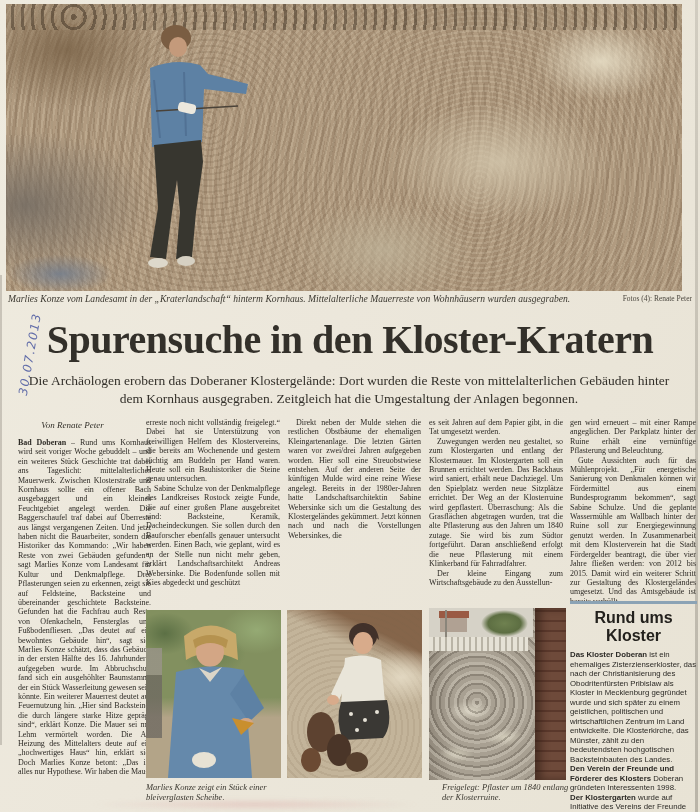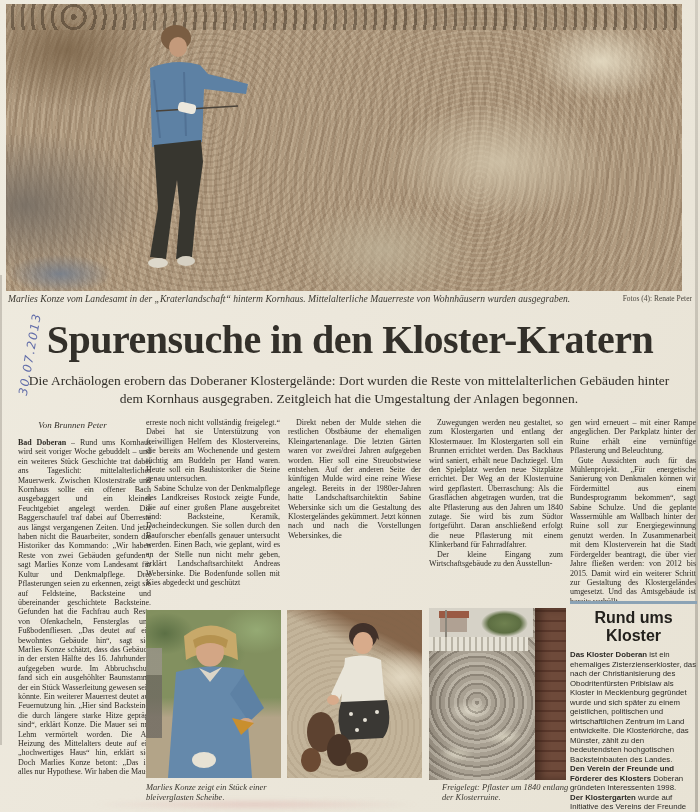--- a/index.html
+++ b/index.html
@@ -126,33 +126,34 @@
   <div class="caption-row">
     <div class="main-caption">Marlies Konze vom Landesamt in der „Kraterlandschaft“ hinterm Kornhaus. Mittelalterliche Mauerreste von Wohnhäusern wurden ausgegraben.</div>
     <div class="photo-credit">Fotos (4): Renate Peter</div>
   </div>
 
   <div class="handwritten-date">30.07.2013</div>
 
   <h1 class="headline">Spurensuche in den Kloster-Kratern</h1>
   <div class="subheadline">Die Archäologen erobern das Doberaner Klostergelände: Dort wurden die Reste von mittelalterlichen Gebäuden hinter dem Kornhaus ausgegraben. Zeitgleich hat die Umgestaltung der Anlagen begonnen.</div>
 
-  <div class="byline">Von Brunnen Peter</div>
+  <div class="byline">Von Renate Peter</div>
 
   <div class="col col-1">
     <p><span class="lead">Bad Doberan</span><span> – Rund ums Kornhaus wird seit voriger Woche gebuddelt – und ein weiteres Stück Geschichte trat dabei ans Tageslicht: mittelalterliches Mauerwerk. Zwischen Klosterstraße und Kornhaus sollte ein offener Bach ausgebaggert und ein kleines Feuchtgebiet angelegt werden. Die Baggerschaufel traf dabei auf Überreste aus längst vergangenen Zeiten. Und jetzt haben nicht die Bauarbeiter, sondern die Historiker das Kommando: „Wir haben Reste von zwei Gebäuden gefunden“, sagt Marlies Konze vom Landesamt für Kultur und Denkmalpflege. Drei Pflasterungen seien zu erkennen, zeigt sie auf Feldsteine, Backsteine und übereinander geschichtete Backsteine. Gefunden hat die Fachfrau auch Reste von Ofenkacheln, Fensterglas und Fußbodenfliesen. „Das deutet auf ein bewohntes Gebäude hin“, sagt sie. Marlies Konze schätzt, dass das Gebäude in der ersten Hälfte des 16. Jahrhunderts aufgegeben wurde. Im Abbruchschutt fand sich ein ausgehöhlter Baumstamm, der ein Stück Wasserleitung gewesen sein könnte. Ein weiterer Mauerrest deutet auf Feuernutzung hin. „Hier sind Backsteine, die durch längere starke Hitze geprägt sind“, erklärt Konze. Die Mauer sei mit Lehm vermörtelt worden. Die Art Heizung des Mittelalters deute auf ein „hochwertiges Haus“ hin, erklärt sie. Doch Marlies Konze betont: „Das ist alles nur Hypothese. Wir haben die Mau-</span></p>
   </div>
   <div class="col col-2">
     <p><span>erreste noch nicht vollständig freigelegt.“ Dabei hat sie Unterstützung von freiwilligen Helfern des Klostervereins, die bereits am Wochenende und gestern tüchtig am Buddeln per Hand waren. Heute soll ein Bauhistoriker die Steine genau untersuchen.</span></p>
     <p class="indent"><span>Sabine Schulze von der Denkmalpflege des Landkreises Rostock zeigte Funde, die auf einer großen Plane ausgebreitet sind: Backsteine, Keramik, Dacheindeckungen. Sie sollen durch den Bauforscher ebenfalls genauer untersucht werden. Einen Bach, wie geplant, wird es an der Stelle nun nicht mehr geben, erklärt Landschaftsarchitekt Andreas Webersinke. Die Bodenfunde sollen mit Kies abgedeckt und geschützt</span></p>
   </div>
   <div class="col col-3">
     <p class="indent"><span>Direkt neben der Mulde stehen die restlichen Obstbäume der ehemaligen Kleingartenanlage. Die letzten Gärten waren vor zwei/drei Jahren aufgegeben worden. Hier soll eine Streuobstwiese entstehen. Auf der anderen Seite der künftigen Mulde wird eine reine Wiese angelegt. Bereits in der 1980er-Jahren hatte Landschaftsarchitektin Sabine Webersinke sich um die Gestaltung des Klostergeländes gekümmert. Jetzt können nach und nach die Vorstellungen Webersinkes, die</span></p>
   </div>
   <div class="col col-4">
+    <p><span>es seit Jahren auf dem Papier gibt, in die Tat umgesetzt werden.</span></p>
     <p class="indent"><span>Zuwegungen werden neu gestaltet, so zum Klostergarten und entlang der Klostermauer. Im Klostergarten soll ein Brunnen errichtet werden. Das Backhaus wird saniert, erhält neue Dachziegel. Um den Spielplatz werden neue Sitzplätze errichtet. Der Weg an der Klosterruine wird gepflastert. Überraschung: Als die Grasflächen abgetragen wurden, trat die alte Pflasterung aus den Jahren um 1840 zutage. Sie wird bis zum Südtor fortgeführt. Daran anschließend erfolgt die neue Pflasterung mit einem Klinkerband für Fahrradfahrer.</span></p>
     <p class="indent"><span>Der kleine Eingang zum Wirtschaftsgebäude zu den Ausstellun-</span></p>
   </div>
   <div class="col col-5">
     <p><span>gen wird erneuert – mit einer Rampe angeglichen. Der Parkplatz hinter der Ruine erhält eine vernünftige Pflasterung und Beleuchtung.</span></p>
     <p class="indent"><span>Gute Aussichten auch für das Mühlenprojekt. „Für energetische Sanierung von Denkmalen können wir Fördermittel aus einem Bundesprogramm bekommen“, sagt Sabine Schulze. Und die geplante Wassermühle am Wallbach hinter der Ruine soll zur Energiegewinnung genutzt werden. In Zusammenarbeit mit dem Klosterverein hat die Stadt Fördergelder beantragt, die über vier Jahre fließen werden: von 2012 bis 2015. Damit wird ein weiterer Schritt zur Gestaltung des Klostergeländes umgesetzt. Und das Amtsgebäude ist bereits verhüllt.</span></p>
   </div>
 
   <div class="photo photo-a">
     <div class="bystander"></div>

